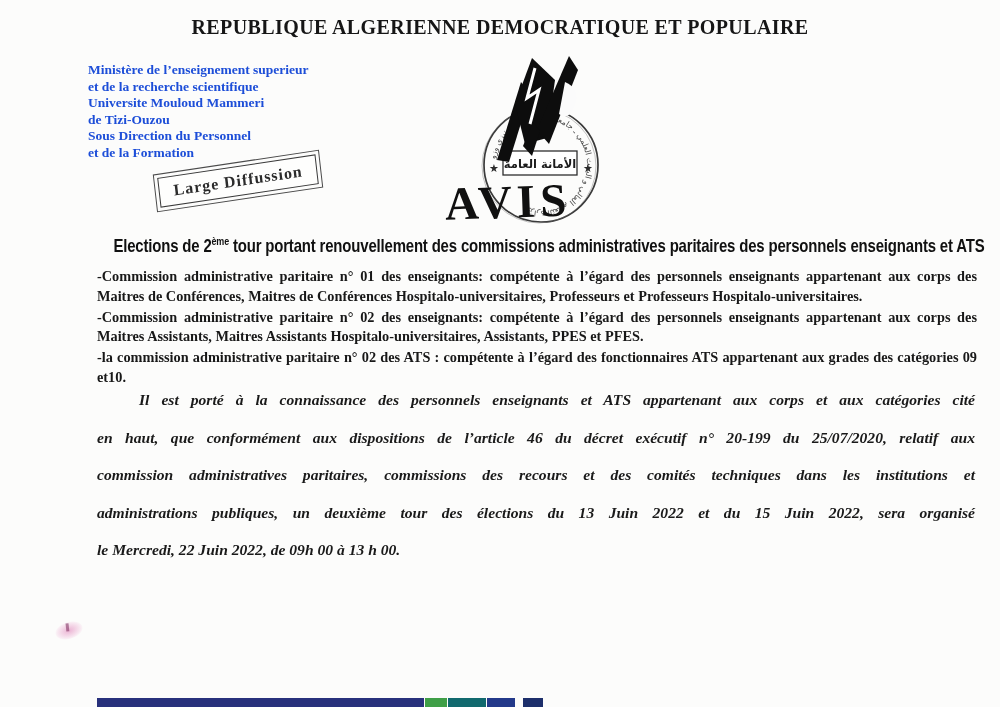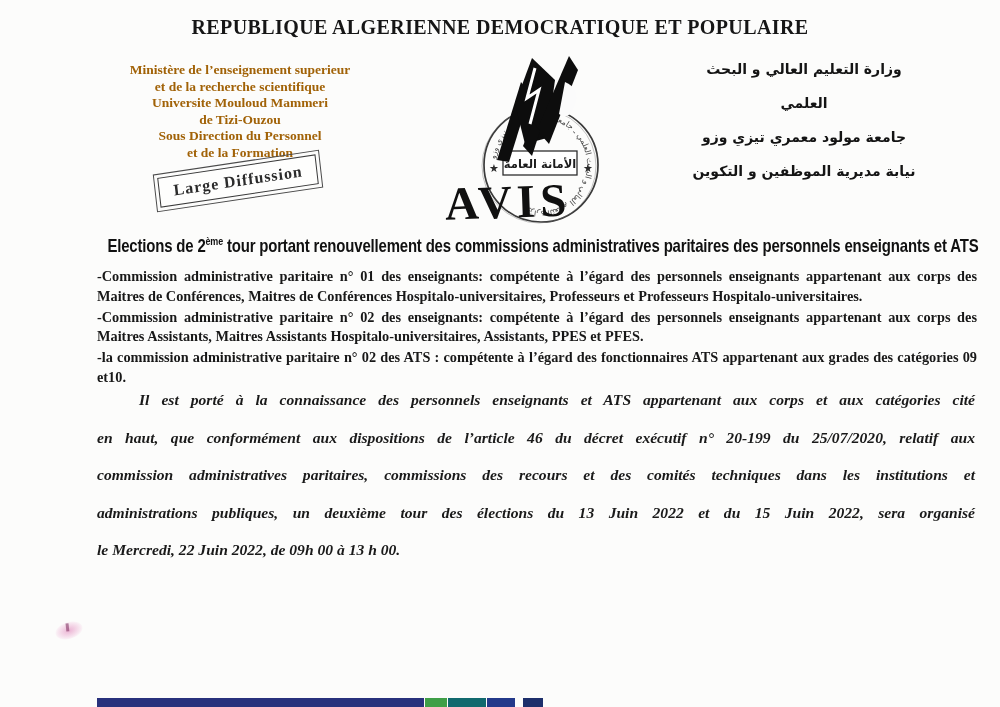--- a/index.html
+++ b/index.html
@@ -13,23 +13,23 @@
   }
   
   .doc-title{
     position:absolute;top:16px;left:0;width:100%;
     text-align:center;
     font-size:20px;font-weight:bold;letter-spacing:.4px;
     color:#161616;
   }
   .ministry{
     position:absolute;top:62px;left:88px;width:304px;
-    text-align:center;
+    text-align:left;
     font-size:13.5px;font-weight:bold;line-height:16.5px;
-    color:#a16207;
+    color:#1d4ed8;
   }
   .stamp-box{
     position:absolute;top:166px;left:158px;
     padding:5px 14px;
     border:1.6px solid #3a3a3a;
     outline:1.4px solid #4a4a4a;
     outline-offset:3px;
     transform:rotate(-8.5deg) skewX(-2deg);
     font-size:16px;font-weight:bold;letter-spacing:1px;color:#2c2c2c;
     background:rgba(255,255,255,.6);
@@ -41,21 +41,21 @@
     font-size:14px;font-weight:bold;line-height:34px;color:#141414;
   }
   .dateline{
     position:absolute;top:166px;left:700px;width:220px;
     font-size:17px;color:#202020;letter-spacing:.3px;
   }
   
   .logo-wrap{position:absolute;top:52px;left:437px;width:182px;height:180px;}
   
   .subject{
-    position:absolute;top:236px;left:48px;width:920px;
+    position:absolute;top:236px;left:54px;width:920px;
     text-align:left;white-space:nowrap;
   }
   .subject .inner{
     display:inline-block;
     transform:scale(.88,1.12);transform-origin:center;
     font-family:"Liberation Sans",sans-serif;
     font-weight:bold;font-size:17px;letter-spacing:-.2px;color:#111;
   }
   .subject sup{font-size:60%;vertical-align:super;}
   
@@ -114,25 +114,20 @@
     <div>Universite Mouloud Mammeri</div>
     <div>de Tizi-Ouzou</div>
     <div>Sous Direction du Personnel</div>
     <div>et de la Formation</div>
   </div>
 
   <div class="stamp-box">
     <span>Large Diffussion</span>
   </div>
 
-  <div class="arabic-block">
-    <div>وزارة التعليم العالي و البحث العلمي</div>
-    <div>جامعة مولود معمري تيزي وزو</div>
-    <div>نيابة مديرية الموظفين و التكوين</div>
-  </div>
 
 
   <div class="logo-wrap">
     <svg width="182" height="180" viewBox="0 0 182 180">
 
       <g>
         <circle cx="104" cy="113" r="57" fill="none" stroke="#3a3a3a" stroke-width="1.7"></circle>
         <circle cx="102" cy="114" r="57" fill="none" stroke="#6a6a6a" stroke-width="0.8" opacity="0.5"></circle>
         <defs>
           <path id="ringPath" d="M 104,113 m -46,0 a 46,46 0 1,1 92,0 a 46,46 0 1,1 -92,0"></path>

